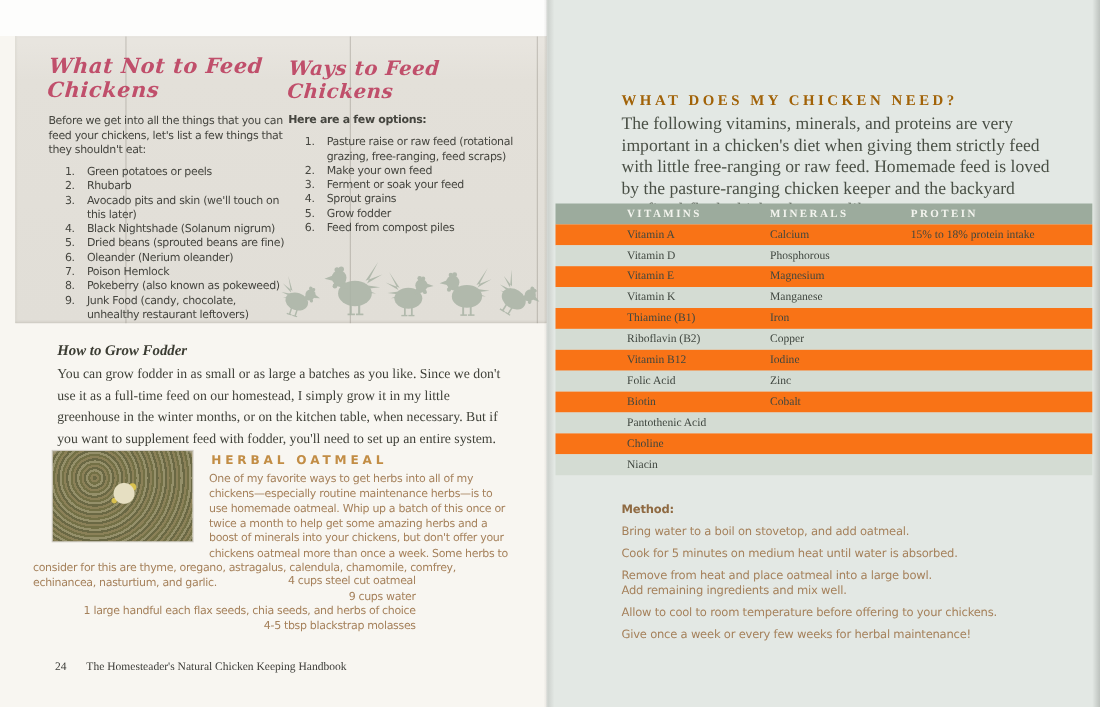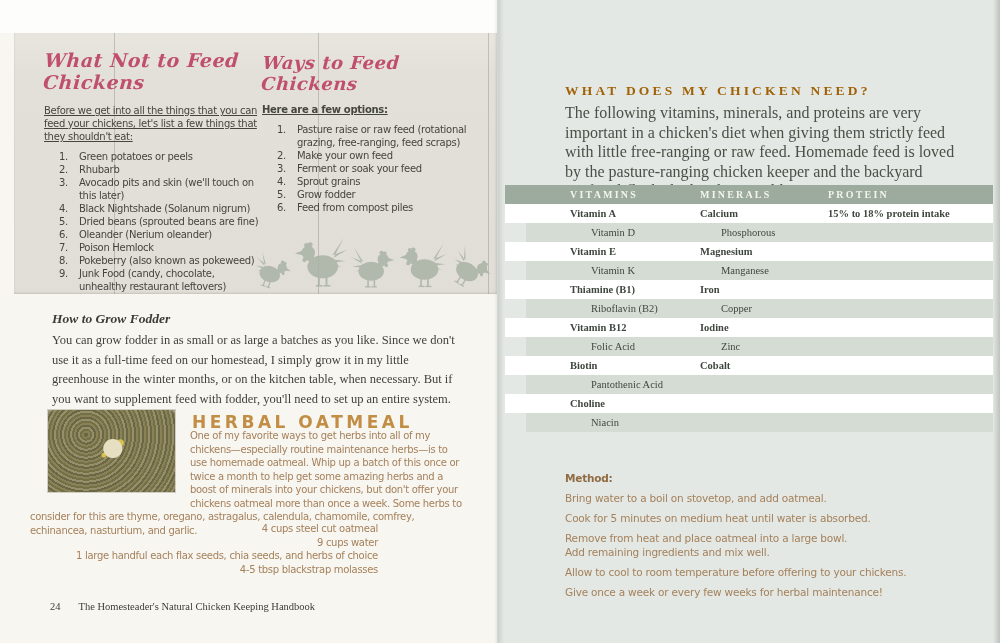--- a/index.html
+++ b/index.html
@@ -26,21 +26,21 @@
             color:#c04f6b; font-size:19px; letter-spacing:.5px; transform:skewX(-4deg); }
   .hand { font-family:"DejaVu Sans", sans-serif; font-size:10px; letter-spacing:-.3px;
           color:#45453f; line-height:13px; }
   .hand-b { font-weight:700; }
   .brown { color:#a5815b; }
 
   .col1 { position:absolute; left:30px; top:16px; width:218px; }
   .col2 { position:absolute; left:248px; top:19px; width:222px; }
   .col1 .script { margin-bottom:11px; }
   .col2 .script { margin-bottom:9px; font-size:18px; }
-  .intro { margin-bottom:7px;text-decoration:underline; }
+  .intro { margin-bottom:7px; }
   .num-list .li { display:flex; line-height:13px; }
   .num-list .num { width:24px; text-align:right; margin-right:11px; flex-shrink:0; }
   .num-list .txt { flex:1; }
 
   .chickens { position:absolute; left:238px; bottom:2px; width:240px; height:74px;
               display:flex; align-items:flex-end; justify-content:space-between; }
   .chickens svg { fill:#a9b3a5; opacity:.85; }
 
   
   .fodder-h { position:absolute; left:52px; top:311px; font-style:italic; font-weight:700;
@@ -51,47 +51,47 @@
   
   .oat-img { position:absolute; left:48px; top:410px; width:127px; height:82px;
              background:
                radial-gradient(ellipse 120% 115% at 50% 52%, rgba(0,0,0,0) 58%, #c6c0b4 63% 70%, #6e5638 76%),
                radial-gradient(circle at 51% 47%, #e6dfc2 0 9px, rgba(0,0,0,0) 10px),
                radial-gradient(circle at 57% 40%, #d9c14e 0 3px, rgba(0,0,0,0) 4px),
                radial-gradient(circle at 44% 55%, #d9c14e 0 2px, rgba(0,0,0,0) 3px),
                repeating-radial-gradient(circle at 30% 30%, #6a6844 0 2px, #8b8158 2px 4px, #737046 4px 6px, #95906a 6px 8px);
              box-shadow:0 0 0 1px rgba(120,110,95,.3); }
   .oat-h { position:absolute; left:192px; top:412px; font-family:"DejaVu Sans", sans-serif;
-           font-size:17px; font-weight:700; letter-spacing:3.5px; color:#c28d45; }
+           font-size:11px; font-weight:700; letter-spacing:3.5px; color:#c28d45; }
   .oat-body { position:absolute; left:30px; top:429px; width:434px; font-family:"DejaVu Sans", sans-serif;
               font-size:10px; letter-spacing:-.3px; line-height:13.5px; color:#a5815b; }
   .oat-spacer { float:left; width:160px; height:68px; }
   .ingredients { position:absolute; left:76px; top:522px;text-align:right; }
   .ingredients .li { line-height:13.5px; }
 
   .footer { position:absolute; left:50px; top:601px; font-size:10.5px; color:#3c3c38; }
   .footer .pnum { margin-right:18px; }
 
   
   .rp-h { position:absolute; left:68px; top:83px; font-size:13.5px; font-weight:600;
           letter-spacing:3.2px; color:#a16207; }
   .rp-intro { position:absolute; left:68px; top:103px; width:394px; font-size:16px;
               line-height:19.5px; color:#4a5046; }
 
   .vtable { position:absolute; left:8px; top:185px; width:488px; }
   .thead { position:relative; height:19px; background:#9cab9d; }
   .thead span { position:absolute; top:0; line-height:19px; font-size:10px; font-weight:700;
                 letter-spacing:2.2px; color:#f3f4ee; }
   .trow { position:relative; height:19px; }
-  .trow.odd  { background:#ffffff;font-weight:bold; }
-  .trow.even { background:#d4dcd3;margin-left:21px; }
+  .trow.odd  { background:#f97316; }
+  .trow.even { background:#d4dcd3; }
   .trow span { position:absolute; top:0; line-height:19px; font-size:10.5px; color:#3f463f; }
   .cpos1 { left:65px; } .cpos2 { left:195px; } .cpos3 { left:323px; }
 
-  .method { position:absolute; left:68px; top:472px; width:400px; font-family:"DejaVu Sans", sans-serif;
+  .method { position:absolute; left:68px; top:457px; width:400px; font-family:"DejaVu Sans", sans-serif;
             font-size:10.5px; letter-spacing:-.2px; color:#a5815b; }
   .method-h { font-weight:700; color:#8f6a42; margin-bottom:8px; }
   .method .li { line-height:13px; margin-bottom:7px; }
   .method .li:nth-child(4) { margin-top:-6px; } 
 </style>
 </head>
 <body>
 
 <svg width="0" height="0" style="position:absolute">
   <symbol id="chick" viewBox="0 0 60 60">

